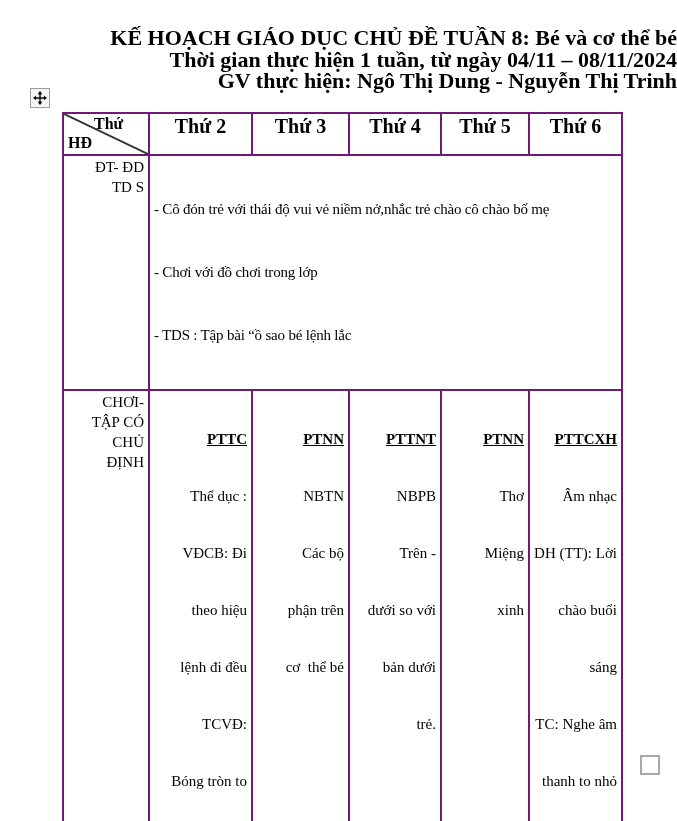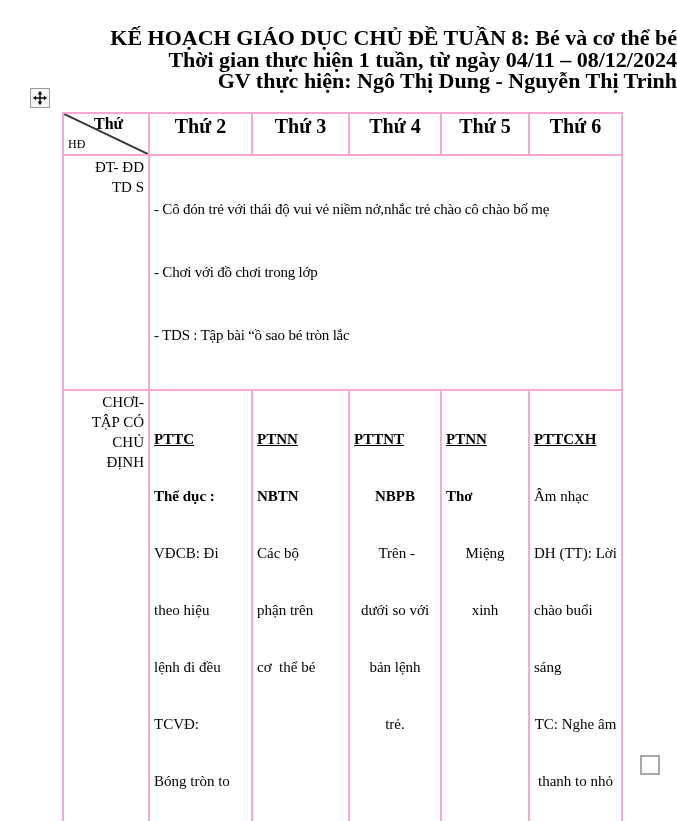--- a/index.html
+++ b/index.html
@@ -24,57 +24,57 @@
     display:flex;align-items:center;justify-content:center;cursor:move;box-sizing:border-box;
   }
 
   
   table.plan{
     position:absolute;left:62px;top:112px;width:559px;
     border-collapse:collapse;table-layout:fixed;
     font-size:15px;
   }
   table.plan td{
-    border:2px solid #f9a8d4;padding:1px 4px;vertical-align:top;
+    border:2px solid #701a75;padding:1px 4px;vertical-align:top;
     overflow:hidden;box-sizing:border-box;
   }
   td.corner{position:relative;padding:0;}
   .corner svg{position:absolute;left:0;top:0;width:100%;height:100%;}
   .c-top{position:absolute;top:1px;left:30px;font-weight:bold;font-size:16px;}
-  .c-bot{position:absolute;bottom:2px;left:4px;font-weight:normal;font-size:12px;}
+  .c-bot{position:absolute;bottom:2px;left:4px;font-weight:bold;font-size:16px;}
   td.dh{font-weight:bold;text-align:center;vertical-align:middle;font-size:20px;padding-bottom:12px;}
 
   td.label{
     vertical-align:middle;white-space:pre-line;line-height:20px;padding-left:5px;font-size:15px;text-align:right;
   }
   td.content{
     line-height:21px;white-space:pre-wrap;letter-spacing:-0.2px;padding-left:6px;margin-top:6px;
   }
   .ln{min-height:1em;}
 
   td.day{line-height:19px;white-space:pre;padding:1px 2px;}
-  .dl{min-height:1em;text-align:center;}
-  .dl.c{text-align:left;}
+  .dl{min-height:1em;text-align:right;}
+  .dl.c{text-align:right;}
   .dl.bu{font-weight:bold;text-decoration:underline;}
-  .dl.b{font-weight:bold;}
+  .dl.b{font-weight:normal;}
 
   
   .resize-handle{
     position:absolute;left:640px;top:755px;width:16px;height:16px;
     border:2px solid #a8a8a8;background:#fff;cursor:nwse-resize;
   }
 </style>
 </head>
 <body>
 
 <div class="page">
 
   <div class="title">
     <div>KẾ HOẠCH  GIÁO DỤC CHỦ ĐỀ TUẦN 8: Bé và cơ thể bé</div>
-    <div>Thời gian thực hiện 1 tuần, từ ngày 04/11 – 08/12/2024</div>
+    <div>Thời gian thực hiện 1 tuần, từ ngày 04/11 – 08/11/2024</div>
     <div>GV thực hiện: Ngô Thị Dung -  Nguyễn Thị Trinh</div>
   </div>
 
   <div class="move-handle" title="">
     <svg width="14" height="14" viewBox="0 0 16 16">
       <line x1="8" y1="3" x2="8" y2="13" stroke="#000" stroke-width="1.6"></line>
       <line x1="3" y1="8" x2="13" y2="8" stroke="#000" stroke-width="1.6"></line>
       <polygon points="8,0 5.3,3.6 10.7,3.6" fill="#000"></polygon>
       <polygon points="8,16 5.3,12.4 10.7,12.4" fill="#000"></polygon>
       <polygon points="0,8 3.6,5.3 3.6,10.7" fill="#000"></polygon>
@@ -107,21 +107,21 @@
       <td class="dh">Thứ 5</td>
       <td class="dh">Thứ 6</td>
     </tr>
 
     <tr style="height:63px">
       <td class="label">ĐT- ĐD
 TD S</td>
       <td class="content" colspan="5">
         <div class="ln">- Cô đón trẻ với thái độ vui vẻ niềm nở,nhắc trẻ chào cô chào bố mẹ</div>
         <div class="ln">- Chơi với đồ chơi trong lớp</div>
-        <div class="ln">- TDS : Tập bài “ồ sao bé tròn lắc</div>
+        <div class="ln">- TDS : Tập bài “ồ sao bé lệnh lắc</div>
       </td>
     </tr>
 
     <tr style="height:133px">
       <td class="label">CHƠI-
 TẬP CÓ
 CHỦ
 ĐỊNH</td>
       <td class="day">
         <div class="dl c bu">PTTC</div>
@@ -137,21 +137,21 @@
         <div class="dl c b">NBTN</div>
         <div class="dl c">Các bộ</div>
         <div class="dl c">phận trên</div>
         <div class="dl c">cơ  thể bé</div>
       </td>
       <td class="day">
         <div class="dl c bu">PTTNT</div>
         <div class="dl b">NBPB</div>
         <div class="dl"> Trên -</div>
         <div class="dl">dưới so với</div>
-        <div class="dl">bản lệnh</div>
+        <div class="dl">bản dưới</div>
         <div class="dl">trẻ.</div>
       </td>
       <td class="day">
         <div class="dl c bu">PTNN</div>
         <div class="dl c b">Thơ</div>
         <div class="dl">Miệng</div>
         <div class="dl">xinh</div>
       </td>
       <td class="day">
         <div class="dl c bu">PTTCXH</div>

